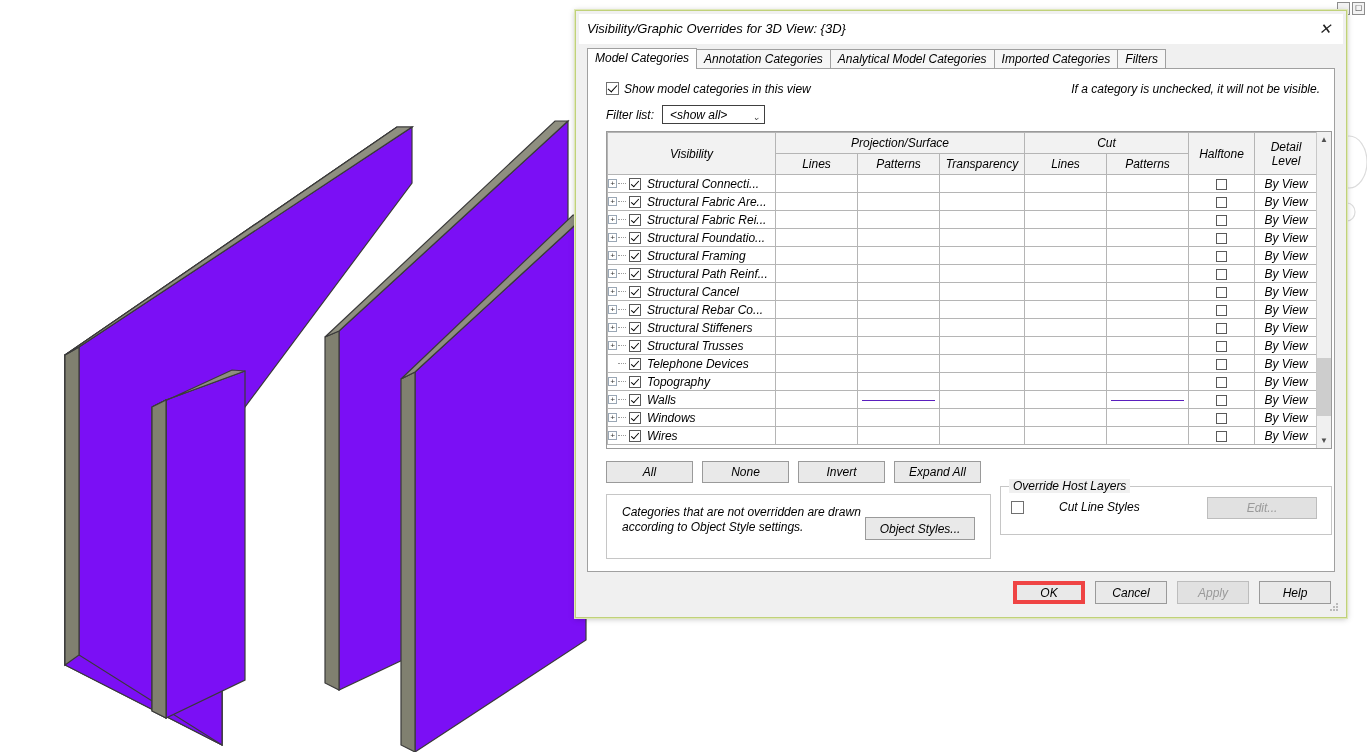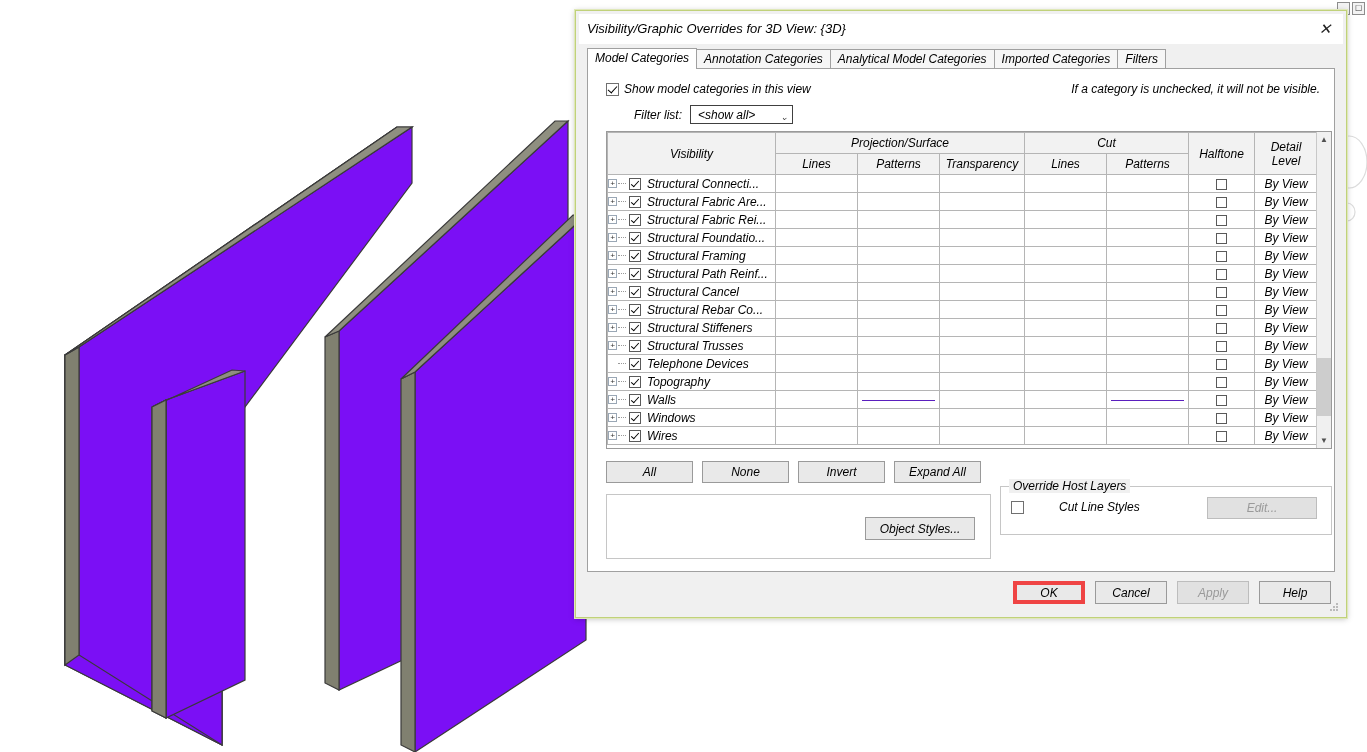--- a/index.html
+++ b/index.html
@@ -47,32 +47,32 @@
     border:1px solid #a0a0a0; border-bottom:none; background:#f6f6f6;
     padding:3px 7px 3px 7px; font-size:12px; margin-right:-1px; cursor:default;
     position:relative; top:0; line-height:13px;
   }
   .tab.active { background:#ffffff; z-index:3; padding-bottom:4px; top:0; }
   .tabpanel {
     position:absolute; left:8px; right:8px; top:54px; bottom:42px;
     background:#ffffff; border:1px solid #a0a0a0; z-index:2;
   }
 
-  .row-check { position:absolute; left:18px; top:13px; font-size:12px; display:flex; align-items:flex-end; }
+  .row-check { position:absolute; left:18px; top:13px; font-size:12px; display:flex; align-items:flex-start; }
   .cb {
     width:13px; height:13px; border:1px solid #707070; background:#fff; display:inline-block;
     margin-right:5px; position:relative; flex:none;
   }
   .cb.checked::after {
     content:""; position:absolute; left:3px; top:0px; width:4px; height:8px;
     border:solid #000; border-width:0 1.6px 1.6px 0; transform:rotate(42deg);
   }
   .hint { position:absolute; right:14px; top:13px; font-size:12px; }
 
-  .filterrow { position:absolute; left:18px; top:36px; display:flex; align-items:center; gap:8px;margin-left:28px; }
+  .filterrow { position:absolute; left:18px; top:36px; display:flex; align-items:center; gap:8px; }
   .combo {
     width:103px; height:19px; border:1px solid #404040; background:#fff;
     font-size:12px; padding:2px 18px 2px 7px; position:relative; line-height:15px;
   }
   .combo .arr { position:absolute; right:4px; top:4px; font-size:9px; color:#444; }
 
   
   .grid-wrap {
     position:absolute; left:18px; top:62px; width:726px; height:318px;
     border:1px solid #9a9a9a; background:#fff; overflow:hidden;
@@ -540,20 +540,24 @@
       </div>
 
       <div class="btnrow">
         <div class="btn w">All</div>
         <div class="btn w">None</div>
         <div class="btn w">Invert</div>
         <div class="btn w">Expand All</div>
       </div>
 
       <div class="notebox">
+        <div class="txt">
+          <div>Categories that are not overridden are drawn</div>
+          <div>according to Object Style settings.</div>
+        </div>
         <div class="btn btn-objstyles">Object Styles...</div>
       </div>
 
       <div class="groupbox">
         <div class="legend">Override Host Layers</div>
         <div class="gb-check">
           <span class="cb"></span>
           <span>Cut Line Styles</span>
         </div>
         <div class="btn btn-edit disabled">Edit...</div>

